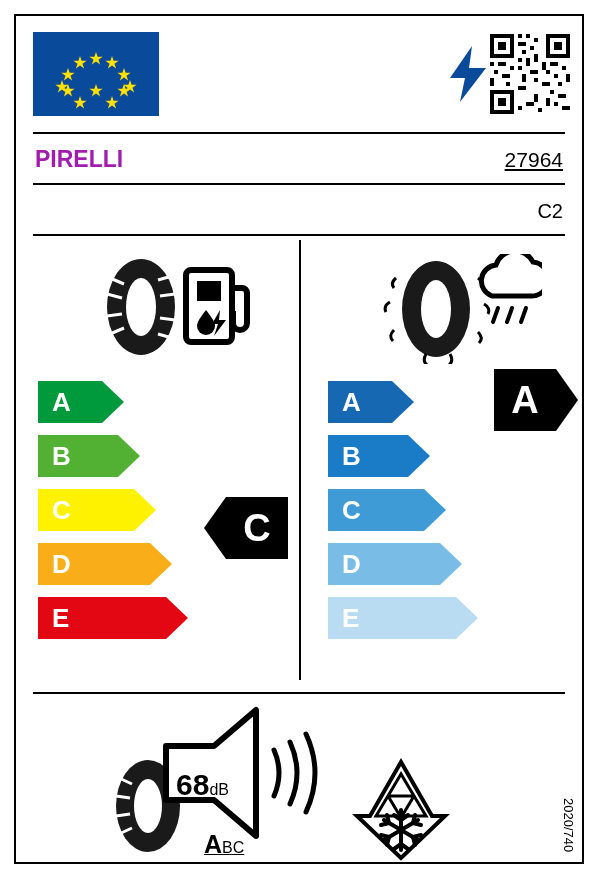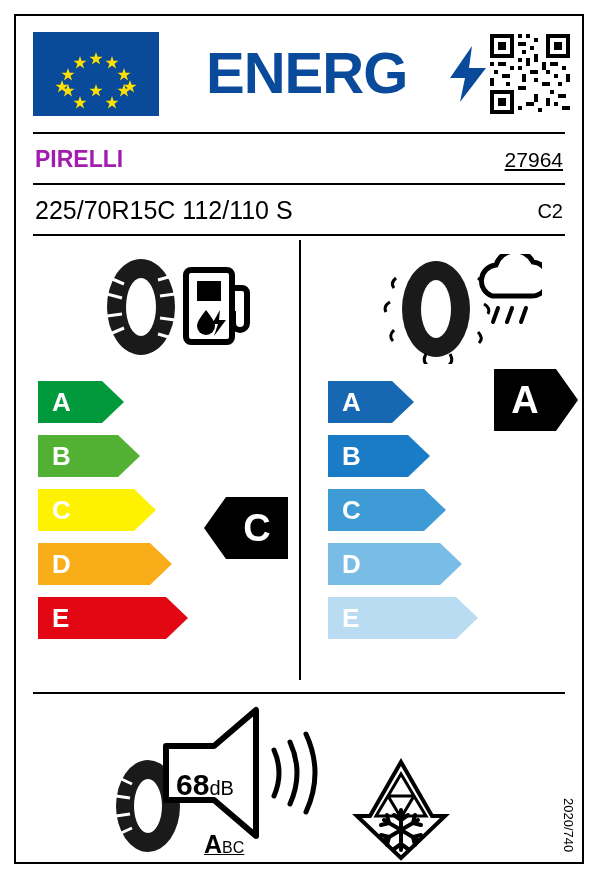--- a/index.html
+++ b/index.html
@@ -215,21 +215,21 @@
   
   .noise-db {
     position: absolute;
     left: 160px;
     top: 752px;
     font-size: 30px;
     font-weight: bold;
     color: #000;
   }
   .noise-db .unit {
-    font-size: 20px;
+    font-size: 16px;
     font-weight: normal;
   }
   .noise-class {
     position: absolute;
     left: 188px;
     top: 814px;
     font-size: 16px;
     color: #000;
     text-decoration: underline;
   }
@@ -265,21 +265,20 @@
           <polygon points="35,52 36.6,56.8 41.6,56.8 37.5,59.8 39.1,64.6 35,61.6 30.9,64.6 32.5,59.8 28.4,56.8 33.4,56.8"></polygon>
           <polygon points="91,52 92.6,56.8 97.6,56.8 93.5,59.8 95.1,64.6 91,61.6 86.9,64.6 88.5,59.8 84.4,56.8 89.4,56.8"></polygon>
           <polygon points="47,64 48.6,68.8 53.6,68.8 49.5,71.8 51.1,76.6 47,73.6 42.9,76.6 44.5,71.8 40.4,68.8 45.4,68.8"></polygon>
           <polygon points="79,64 80.6,68.8 85.6,68.8 81.5,71.8 83.1,76.6 79,73.6 74.9,76.6 76.5,71.8 72.4,68.8 77.4,68.8"></polygon>
           <polygon points="29,48 30.6,52.8 35.6,52.8 31.5,55.8 33.1,60.6 29,57.6 24.9,60.6 26.5,55.8 22.4,52.8 27.4,52.8"></polygon>
           <polygon points="97,48 98.6,52.8 103.6,52.8 99.5,55.8 101.1,60.6 97,57.6 92.9,60.6 94.5,55.8 90.4,52.8 95.4,52.8"></polygon>
         </g>
       </svg>
     </div>
 
-    <div class="energy-word">ENERG</div>
 
     <svg class="bolt" viewBox="0 0 40 56">
       <polygon points="24,0 2,32 17,32 12,56 38,22 21,22" fill="#0a4a9b"></polygon>
     </svg>
 
     <svg class="qr" viewBox="0 0 84 84">
       <rect width="84" height="84" fill="#fff"></rect>
       <g fill="#000">
         <rect x="2" y="2" width="24" height="24"></rect>
           <rect x="6" y="6" width="16" height="16" fill="#fff"></rect>
@@ -330,21 +329,20 @@
           <rect x="50" y="76" width="4" height="4"></rect>
       </g>
     </svg>
   </div>
   <div class="hdr-rule"></div>
 
   <div class="brand">PIRELLI</div>
   <div class="trade-code">27964</div>
   <div class="brand-rule"></div>
 
-  <div class="tyre-size">225/70R15C 112/110 S</div>
   <div class="tyre-class">C2</div>
   <div class="size-rule"></div>
 
   <div class="vsplit"></div>
 
   <svg class="picto" style="left:78px; top:238px; width:160px; height:106px;" viewBox="0 0 160 106">
     <g>
       <ellipse cx="47" cy="53" rx="34" ry="48" fill="#1a1a1a"></ellipse>
       <ellipse cx="47" cy="53" rx="15" ry="29" fill="#fff"></ellipse>
       <g stroke="#fff" stroke-width="3">

